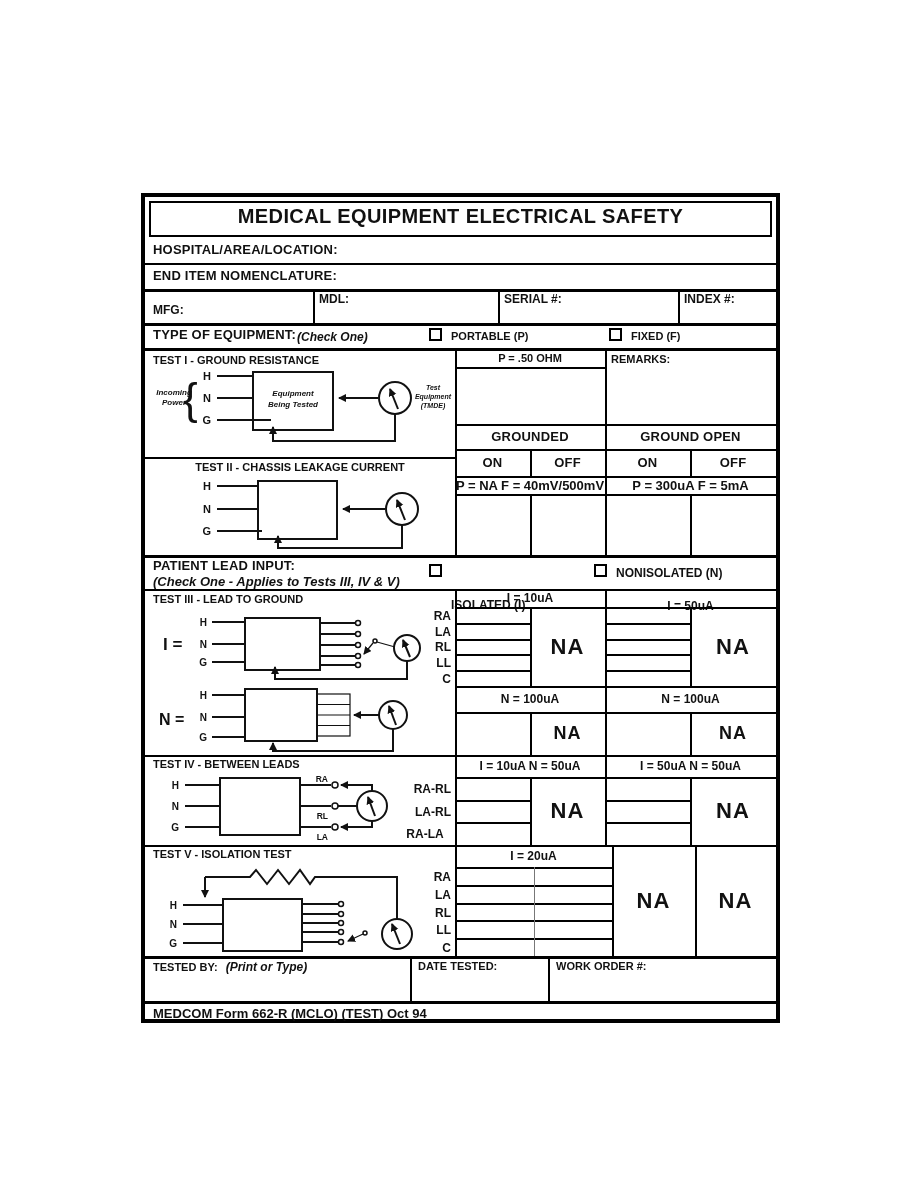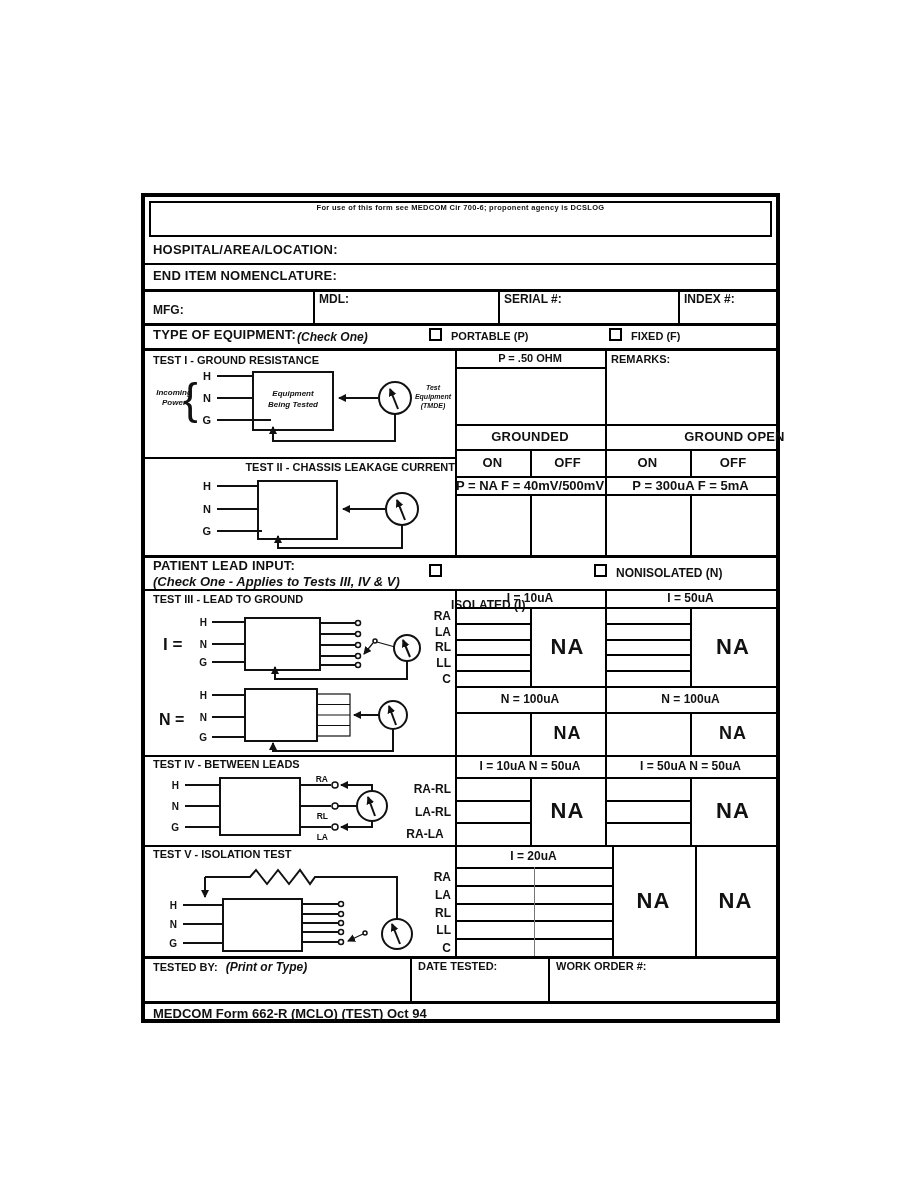--- a/index.html
+++ b/index.html
@@ -12,21 +12,21 @@
   .hl  { position: absolute; height: 2px; background: #000; }
   .hl3 { height: 3px; }
   .vl  { position: absolute; width: 2px; background: #000; }
   .vl.thin { width: 1px; background: #777; }
   .b13 { font-size: 13px; font-weight: bold; letter-spacing: .2px; white-space: nowrap; }
   .b12 { font-size: 12px; font-weight: bold; white-space: nowrap; }
   .b11 { font-size: 11px; font-weight: bold; white-space: nowrap; }
   .b10 { font-size: 12px; font-weight: bold; white-space: nowrap; }
   .b9  { font-size: 13px; font-weight: bold; white-space: nowrap; }
   .it  { font-style: italic; }
-  .ctr { text-align: right; }
+  .ctr { text-align: center; }
   .rt  { text-align: right; }
   .cell { position: absolute; display: flex; align-items: center; justify-content: center; }
   .na   { font-size: 22px; font-weight: bold; letter-spacing: 1px; }
   .na-s { font-size: 18px; font-weight: bold; letter-spacing: 1px; }
   .cb { position: absolute; width: 13px; height: 13px; border: 2px solid #000; background: #fff; }
   .titlebox { position: absolute; border: 2px solid #000; }
   .t-main { font-size: 20px; font-weight: bold; text-align: center; letter-spacing: .4px; margin-top: 2px; }
   .t-sub  { font-size: 7.5px; font-weight: bold; text-align: center; letter-spacing: .3px; }
   .diag { position: absolute; }
   .diag line, .diag polyline, .diag rect, .diag circle, .diag path { stroke: #111; stroke-width: 2; fill: none; }
@@ -46,21 +46,21 @@
     <marker id="arr" markerUnits="userSpaceOnUse" markerWidth="10" markerHeight="10" refX="7" refY="4" orient="auto">
       <path d="M0,0 L8,4 L0,8 Z" fill="#111" stroke="none"></path>
     </marker>
   </defs>
 </svg>
 
 <div class="page">
 <div class="form">
 
   <div class="titlebox" style="left:4px;top:4px;width:623px;height:36px;">
-    <div class="t-sub">For use of this form see MEDCOM Cir 700-6; proponent agency is DCSLOG</div>
+    <div class="t-main">MEDICAL EQUIPMENT ELECTRICAL SAFETY</div>
   </div>
 
   <div class="abs b13" style="left:8px;top:45px;">HOSPITAL/AREA/LOCATION:</div>
   <div class="ov" style="left:220px;top:40px;width:405px;height:26px;"></div>
   <div class="hl" style="left:0;top:66px;width:631px;"></div>
 
   <div class="abs b13" style="left:8px;top:71px;">END ITEM NOMENCLATURE:</div>
   <div class="ov" style="left:220px;top:66px;width:405px;height:26px;"></div>
   <div class="hl hl3" style="left:0;top:92px;width:631px;"></div>
 
@@ -134,21 +134,21 @@
   </div>
 
   <div class="cell b11" style="left:310px;top:152px;width:150px;height:18px;">P = .50 OHM</div>
   <div class="hl" style="left:310px;top:170px;width:150px;"></div>
   <div class="ov" style="left:310px;top:170px;width:150px;height:57px;"></div>
   <div class="abs b11" style="left:466px;top:156px;">REMARKS:</div>
   <div class="ov" style="left:460px;top:168px;width:171px;height:59px;"></div>
 
   <div class="hl" style="left:310px;top:227px;width:321px;"></div>
   <div class="cell b13" style="left:310px;top:227px;width:150px;height:25px;">GROUNDED</div>
-  <div class="cell b13" style="left:460px;top:227px;width:171px;height:25px;margin-left:44px;">GROUND OPEN</div>
+  <div class="cell b13" style="left:460px;top:227px;width:171px;height:25px;">GROUND OPEN</div>
   <div class="hl" style="left:310px;top:252px;width:321px;"></div>
 
   <div class="cell b13" style="left:310px;top:252px;width:75px;height:27px;">ON</div>
   <div class="cell b13" style="left:385px;top:252px;width:75px;height:27px;">OFF</div>
   <div class="cell b13" style="left:460px;top:252px;width:85px;height:27px;">ON</div>
   <div class="cell b13" style="left:545px;top:252px;width:86px;height:27px;">OFF</div>
   <div class="vl" style="left:385px;top:252px;height:27px;"></div>
   <div class="vl" style="left:545px;top:252px;height:27px;"></div>
   <div class="hl" style="left:310px;top:279px;width:321px;"></div>
 
@@ -227,21 +227,21 @@
     </svg>
   </div>
 
   <div class="abs b10 rt" style="left:266px;top:412px;width:40px;">RA</div>
   <div class="abs b10 rt" style="left:266px;top:428px;width:40px;">LA</div>
   <div class="abs b10 rt" style="left:266px;top:443px;width:40px;">RL</div>
   <div class="abs b10 rt" style="left:266px;top:459px;width:40px;">LL</div>
   <div class="abs b10 rt" style="left:266px;top:475px;width:40px;">C</div>
 
   <div class="cell b10" style="left:310px;top:392px;width:150px;height:18px;">I = 10uA</div>
-  <div class="cell b10" style="left:460px;top:392px;width:171px;height:18px;">I = 50uA</div>
+  <div class="cell b10" style="left:460px;top:400px;width:171px;height:18px;">I = 50uA</div>
   <div class="hl" style="left:310px;top:410px;width:321px;"></div>
   <div class="vl" style="left:385px;top:410px;height:79px;"></div>
   <div class="vl" style="left:545px;top:410px;height:79px;"></div>
   <div class="hl" style="left:310px;top:426px;width:75px;"></div>
   <div class="hl" style="left:310px;top:442px;width:75px;"></div>
   <div class="hl" style="left:310px;top:457px;width:75px;"></div>
   <div class="hl" style="left:310px;top:473px;width:75px;"></div>
   <div class="hl" style="left:460px;top:426px;width:85px;"></div>
   <div class="hl" style="left:460px;top:442px;width:85px;"></div>
   <div class="hl" style="left:460px;top:457px;width:85px;"></div>

